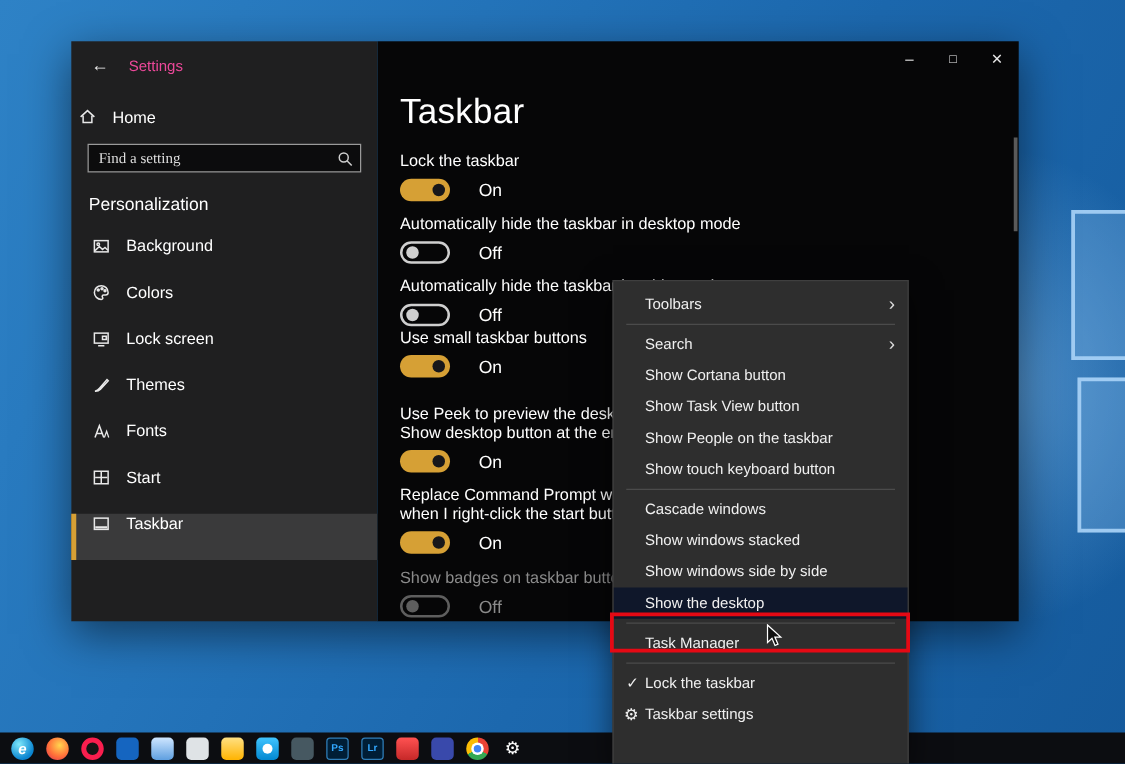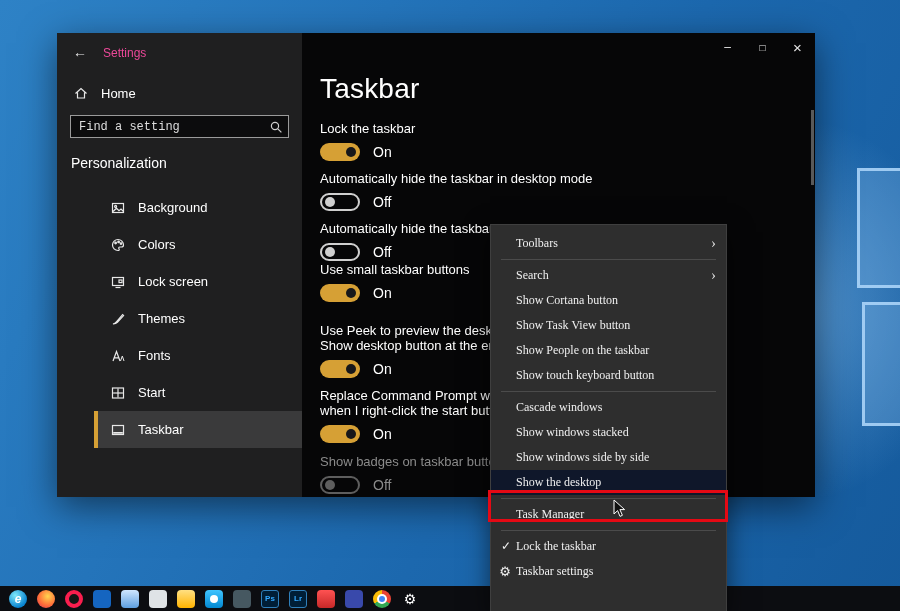--- a/index.html
+++ b/index.html
@@ -22,51 +22,51 @@
 
   .back-btn { position:absolute; left:16px; top:11px; font-size:14px; color:#e8e8e8; cursor:default; }
   .win-title { position:absolute; left:46px; top:13px; font-size:12px; color:#ec4899; }
   .win-controls { position:absolute; right:0; top:0; display:flex; }
   .win-btn { width:35px; height:28px; display:flex; align-items:center; justify-content:center;
     color:#e8e8e8; font-size:12px; }
   .win-btn.max { font-size:10px; }
   .win-btn.close { font-size:15px; }
 
   .home-row { position:absolute; left:0; top:46px; width:100%; height:28px;
-    display:flex; align-items:center; padding-left:16px; gap:12px; font-size:13px; }
+    display:flex; align-items:center; padding-left:5px; gap:12px; font-size:13px; }
   .search-box { position:absolute; left:13px; top:82px; width:219px; height:23px;
     border:1px solid #9a9a9a; background:#0c0c0d; }
   .search-box input { width:100%; height:100%; border:0; background:transparent; outline:none;
-    color:#e6e6e6; font-size:12px; padding:0 24px 0 8px; font-family:Liberation Mono, monospace; }
+    color:#e6e6e6; font-size:12px; padding:0 24px 0 8px; font-family:Liberation Serif, serif; }
   .search-box input::placeholder { color:#dedede; }
   .search-mag { position:absolute; right:5px; top:4px; }
 
   .section-title { position:absolute; left:14px; top:122px; font-size:14px; color:#fff; }
 
-  .nav-item { position:absolute; left:0; width:245px; height:37px; display:flex; align-items:center;
-    padding-left:16px; gap:12px; font-size:13px; color:#fff;margin-left:37px; }
+  .nav-item { position:absolute; left:0; width:245px; height:37px; display:flex; 
+    padding-left:16px; gap:12px; font-size:13px; color:#fff; }
   .nav-item.selected { background:#3a3a3b; }
   .nav-item.selected .accent-bar { position:absolute; left:0; top:0; width:4px; height:37px; background:#d6a035; }
   .icon16 { width:16px; height:16px; flex:0 0 16px; }
 
   .scroll-thumb { position:absolute; right:1px; top:77px; width:3px; height:75px; background:#5a5a5a; }
 
   
   .page-title { position:absolute; left:18px; top:40px; font-size:28px; font-weight:300; color:#fff; letter-spacing:.2px; }
   .setting { position:absolute; left:18px; }
   .setting .lbl { font-size:13px; line-height:15px; color:#fff; white-space:nowrap; }
   .toggle-row { display:flex; align-items:center; margin-top:7px; height:18px; }
   .toggle { position:relative; width:40px; height:18px; border-radius:10px; }
   .toggle.on { background:#d6a035; }
   .toggle.on::after { content:""; position:absolute; right:4px; top:4px; width:10px; height:10px;
     border-radius:50%; background:#17171a; }
   .toggle.off { border:2px solid #cfcfcf; }
   .toggle.off::after { content:""; position:absolute; left:3px; top:2px; width:10px; height:10px;
     border-radius:50%; background:#cfcfcf; }
-  .state-label { margin-left:13px; font-size:14px; color:#fff; }
+  .state-label { margin-left:23px; font-size:14px; color:#fff; }
   .setting.disabled .lbl { color:#8b8b8b; }
   .setting.disabled .state-label { color:#8b8b8b; }
   .setting.disabled .toggle.off { border-color:#5e5e5e; }
   .setting.disabled .toggle.off::after { background:#5e5e5e; }
 
   
   .taskbar { position:absolute; left:0; bottom:0; width:900px; height:25px; background:#0c0d11;
     display:flex; align-items:center; gap:10px; padding-left:9px; z-index:40; }
   .tb { width:18px; height:18px; border-radius:4px; position:relative; display:flex;
     align-items:center; justify-content:center; font-size:9px; font-weight:bold; flex:0 0 18px; }
@@ -86,21 +86,21 @@
   .tb-chrome { border-radius:50%; background:conic-gradient(#ea4335 0 120deg,#34a853 120deg 240deg,#fbbc05 240deg 360deg); }
   .tb-chrome .chrome-center { position:absolute; left:4px; top:4px; width:10px; height:10px; border-radius:50%;
     background:#fff; }
   .tb-chrome .chrome-dot { position:absolute; left:6px; top:6px; width:6px; height:6px; border-radius:50%; background:#4285f4; }
   .tb-settings-gear { background:transparent; color:#fff; font-size:14px; font-weight:normal; }
 
   
   .context-menu { position:absolute; left:490px; top:224px; width:237px; height:389px; z-index:50;
     background:#2e2e2e; border:1px solid #3f3f3f; box-shadow:0 8px 24px rgba(0,0,0,.55);
     padding-top:6px; color:#f0f0f0; }
-  .menu-item { position:relative; height:25px; line-height:25px; padding-left:25px; font-size:12px; white-space:nowrap;font-family:Liberation Serif, serif; }
+  .menu-item { position:relative; height:25px; line-height:25px; padding-left:25px; font-size:12px; white-space:nowrap; }
   .menu-item.highlighted { background:#0f172a; }
   .menu-sep { height:1px; background:#4b4b4b; margin:3px 10px; }
   .chevron { position:absolute; right:10px; top:0; font-size:15px; color:#dcdcdc; }
   .check { position:absolute; left:7px; top:0; width:16px; text-align:center; font-size:12px; }
   .gear { position:absolute; left:6px; top:0; width:16px; text-align:center; font-size:13px; }
 
   .highlight-box { position:absolute; left:488px; top:490px; width:240px; height:32px;
     border:3px solid #e50914; z-index:60; }
   .cursor { position:absolute; left:613px; top:499px; z-index:70; }
 </style>

